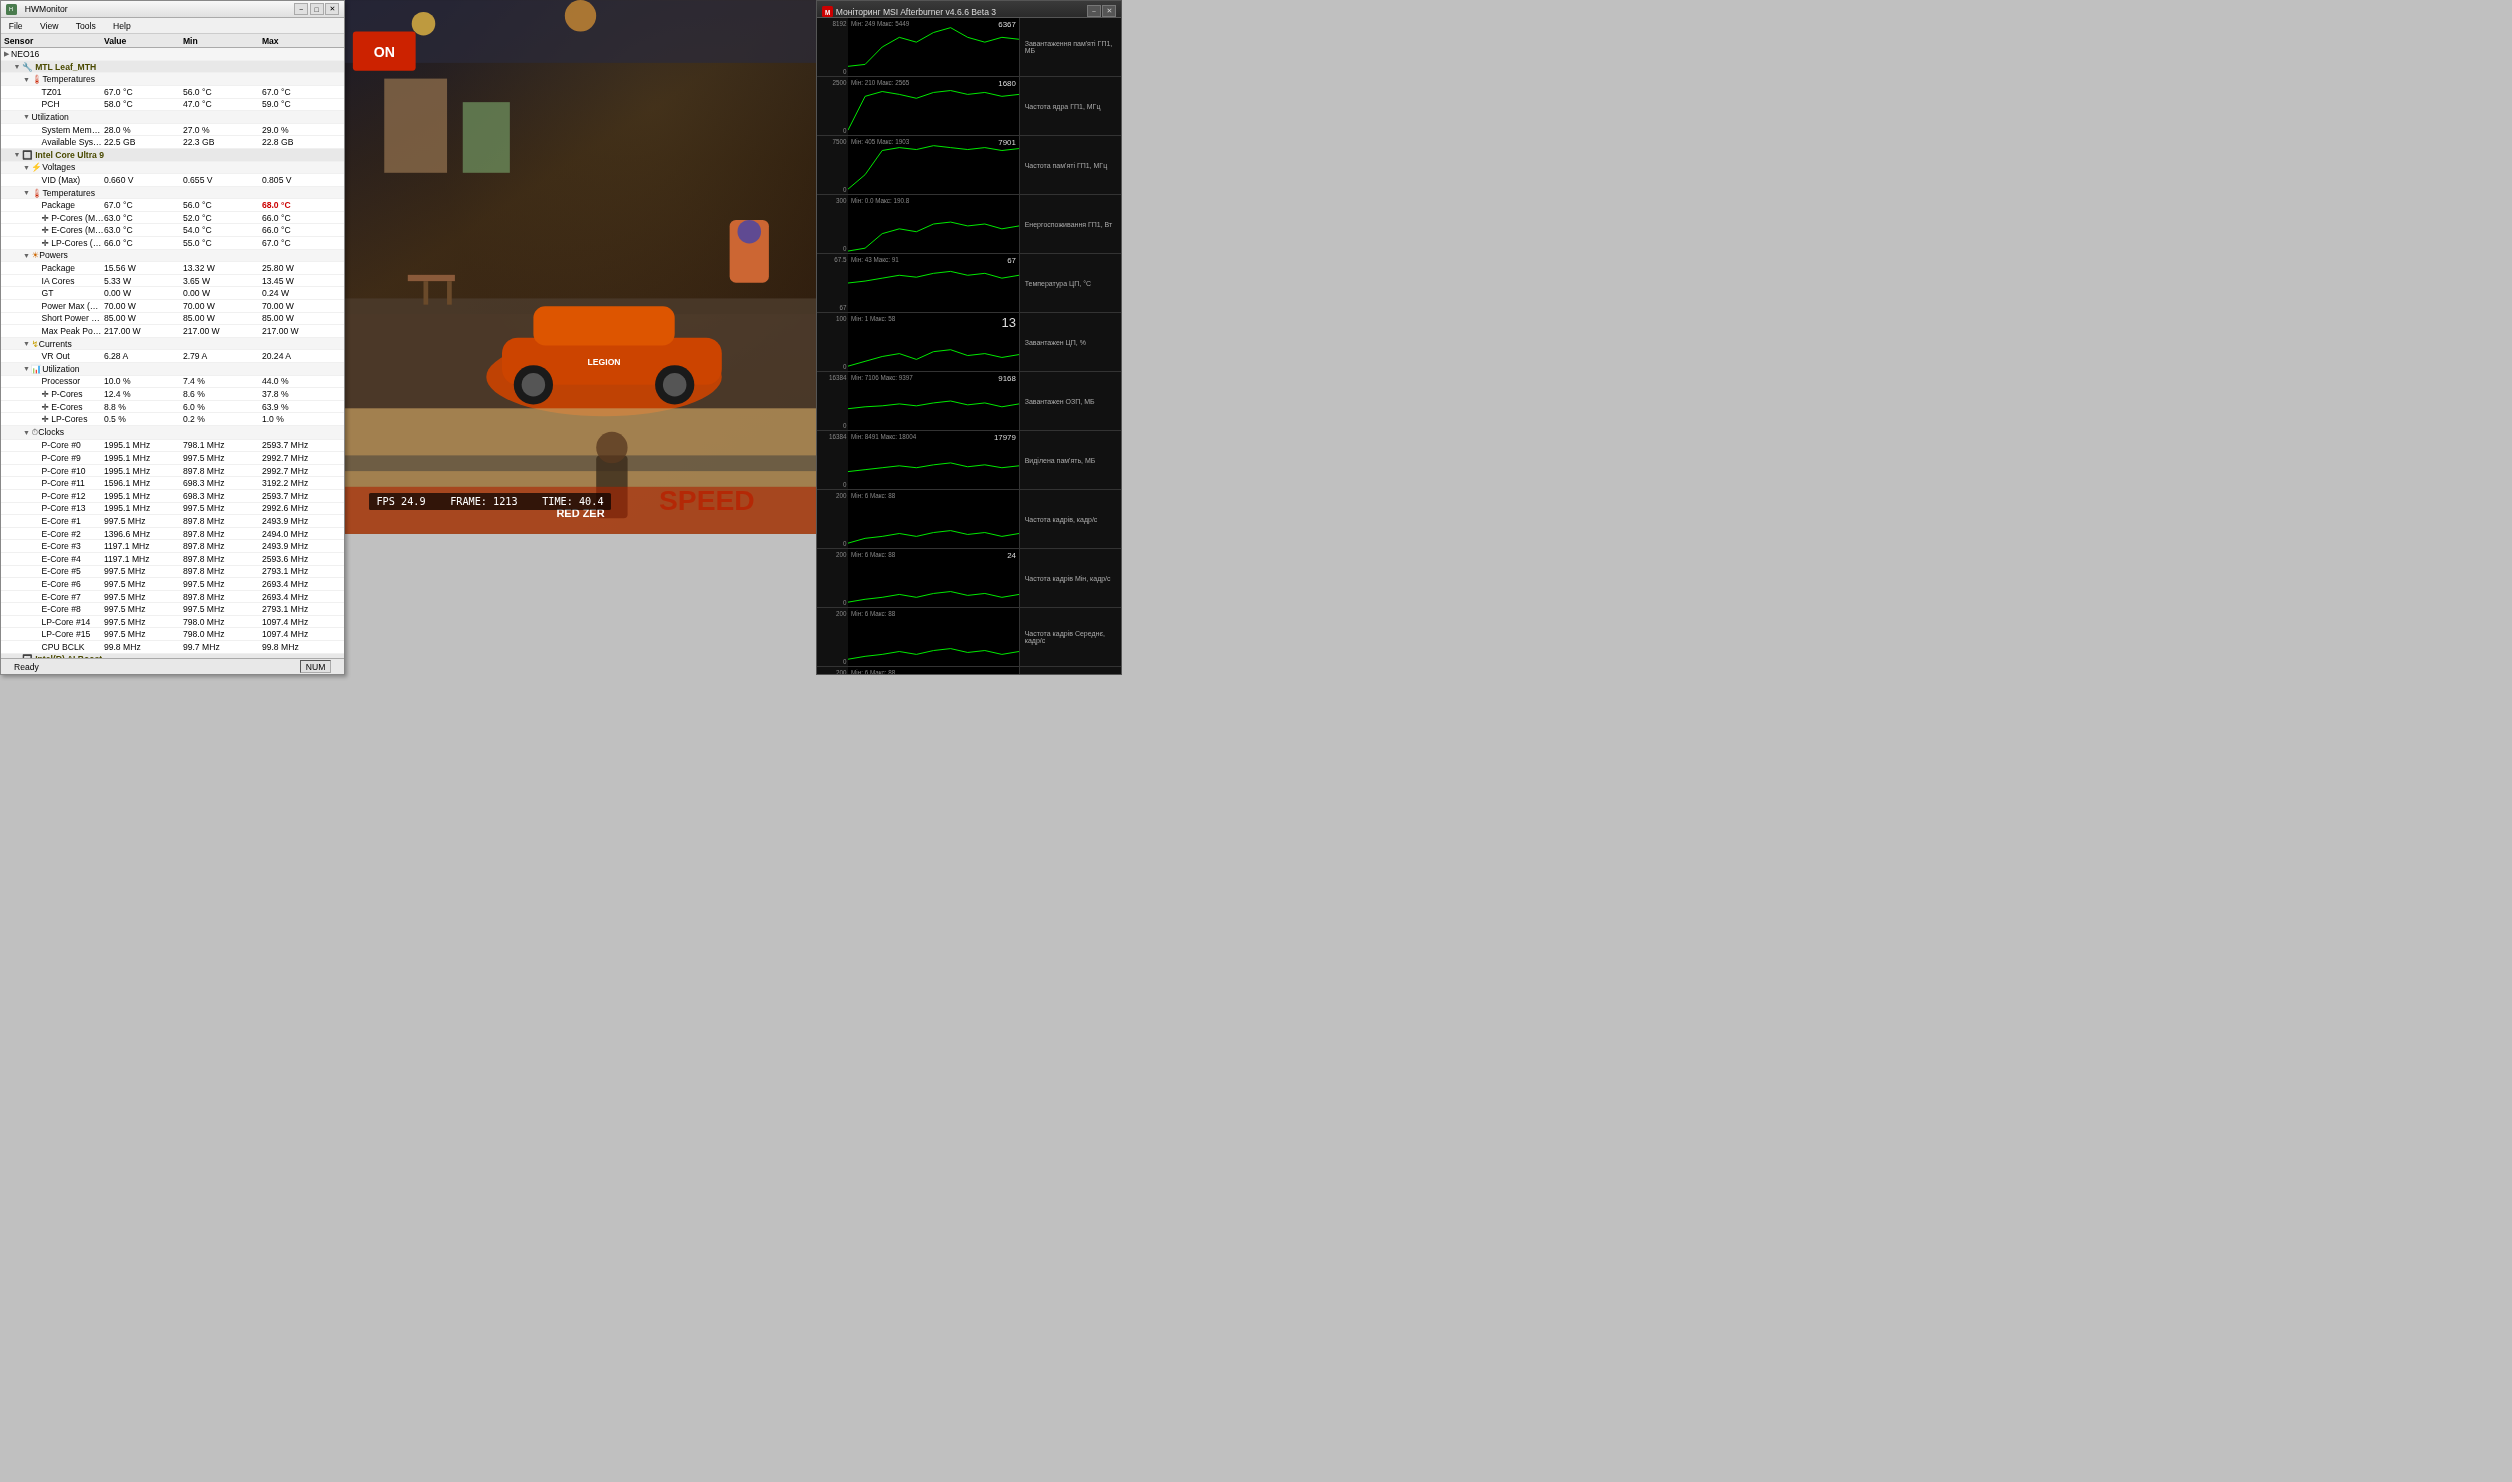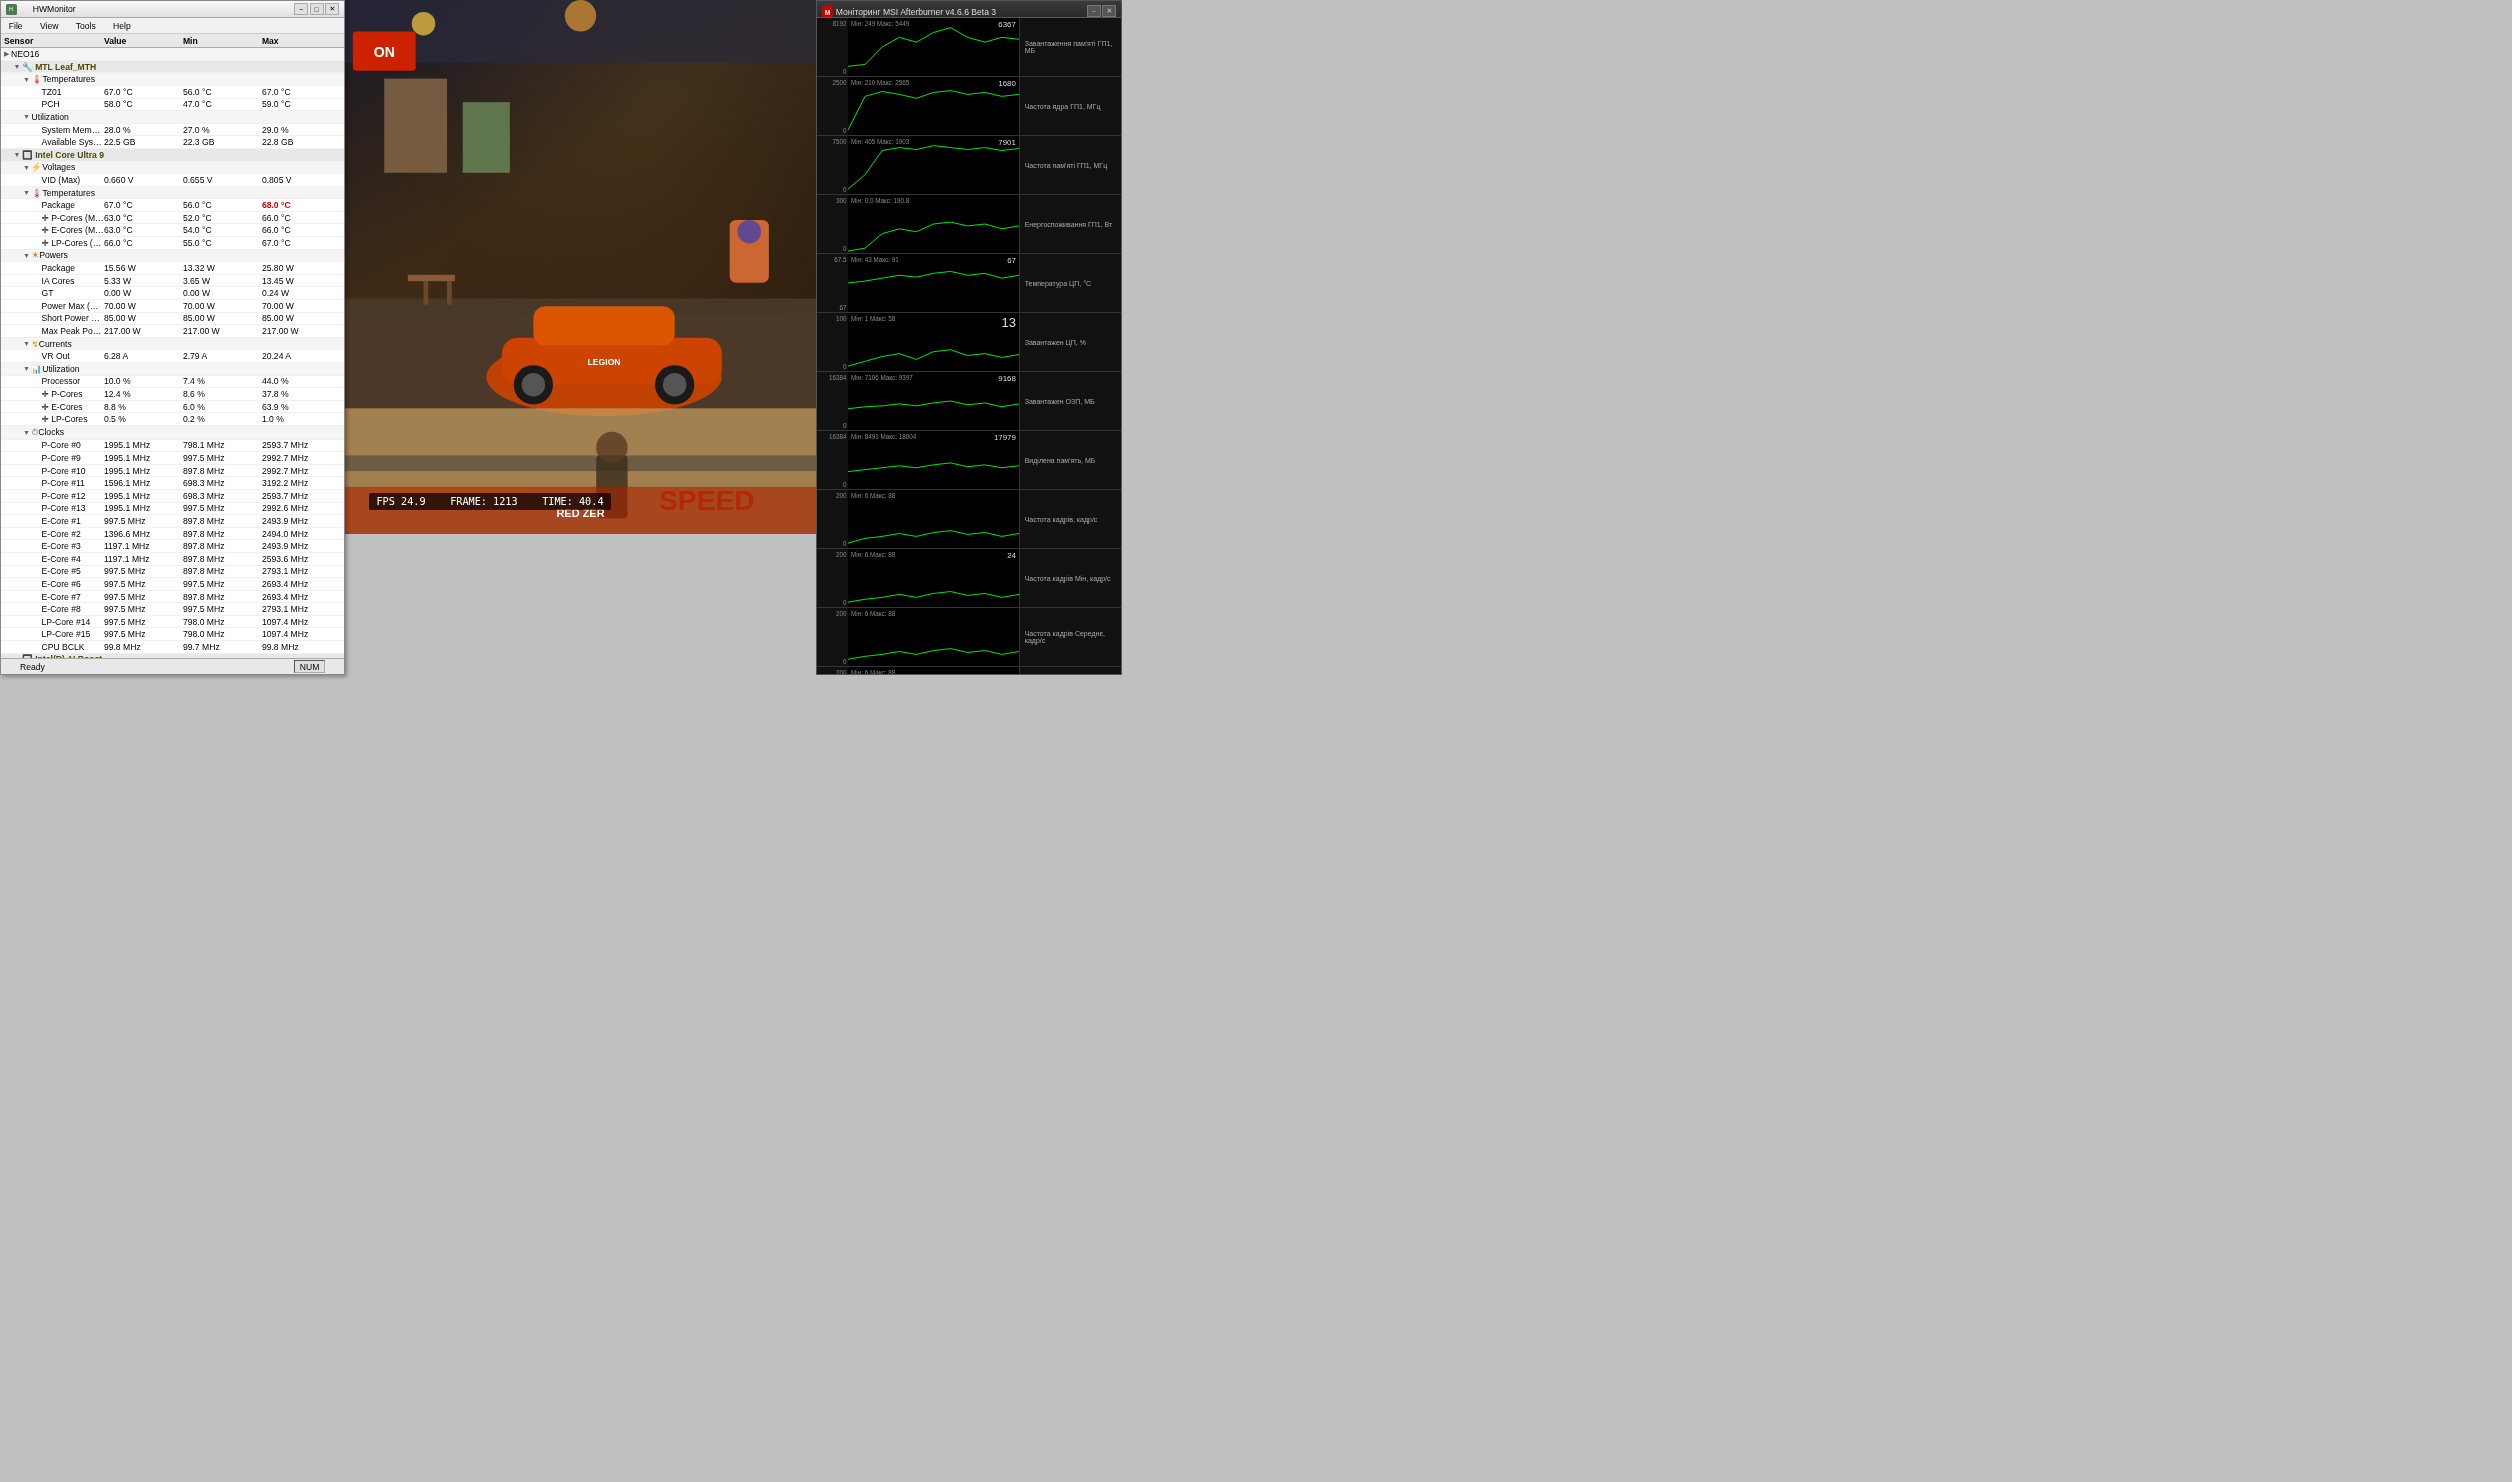--- a/index.html
+++ b/index.html
@@ -23,21 +23,21 @@
       height: 17.3px;
       display: flex;
       align-items: center;
       padding: 0 4.7px;
       border-bottom: 0.8px solid #aaa;
       justify-content: space-between;
     }
     .titlebar-left {
       display: flex;
       align-items: center;
-      gap: 16px;
+      gap: 8px;
     }
     .titlebar-icon {
       width: 11px; height: 11px;
       background: #4a7c4e;
       border-radius: 1.6px;
       display: flex; align-items: center; justify-content: center;
       font-size: 6.3px; color: white;
     }
     .titlebar-title { font-size: 8.6px; color: #000; font-weight: normal; }
     .titlebar-buttons { display: flex; gap: 1.6px; }
@@ -102,21 +102,21 @@
 
     .expand-icon { color: #666; font-size: 7px; margin-right: 1.6px; }
     .red-text { color: #cc0000; font-weight: bold; }
 
     .statusbar {
       height: 15.7px;
       background: #e8e8e8;
       border-top: 0.8px solid #aaa;
       display: flex;
       align-items: center;
-      padding: 0 19px;
+      padding: 0 13px;
       justify-content: space-between;
       font-size: 8.6px;
     }
     .num-badge {
       background: #e0e0e0;
       border: 0.8px inset #aaa;
       padding: 0.8px 4.7px;
       font-size: 8.6px;
     }
 

